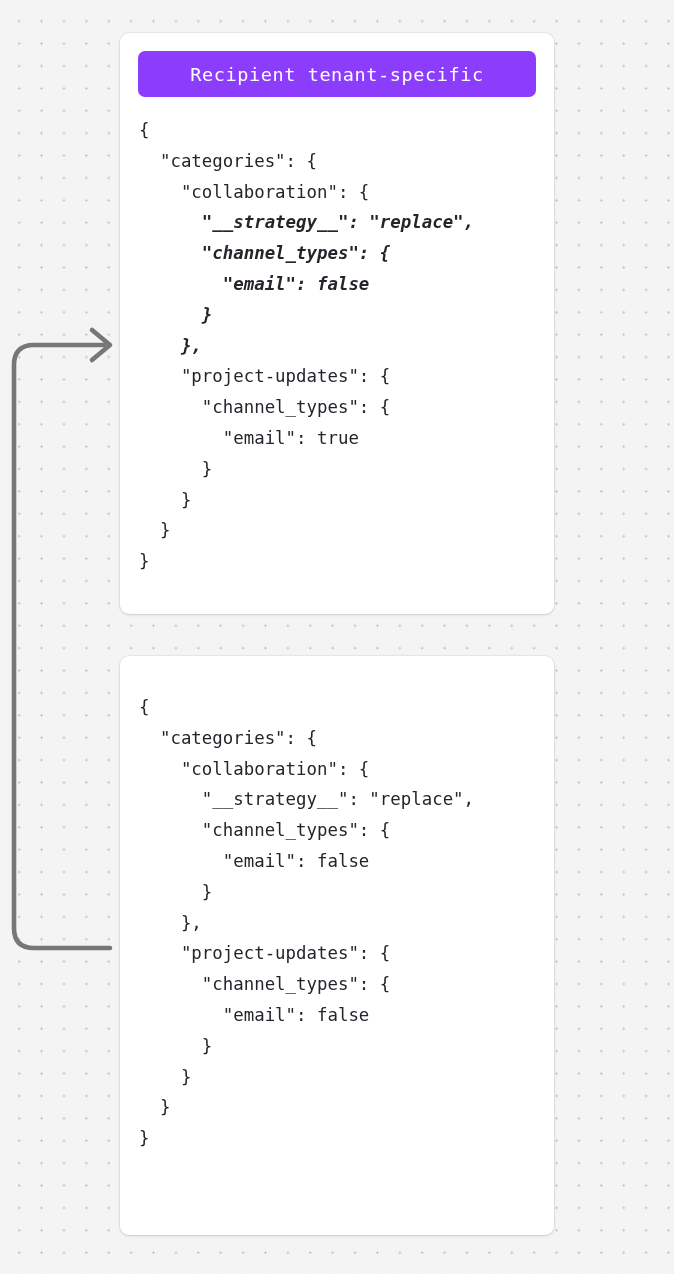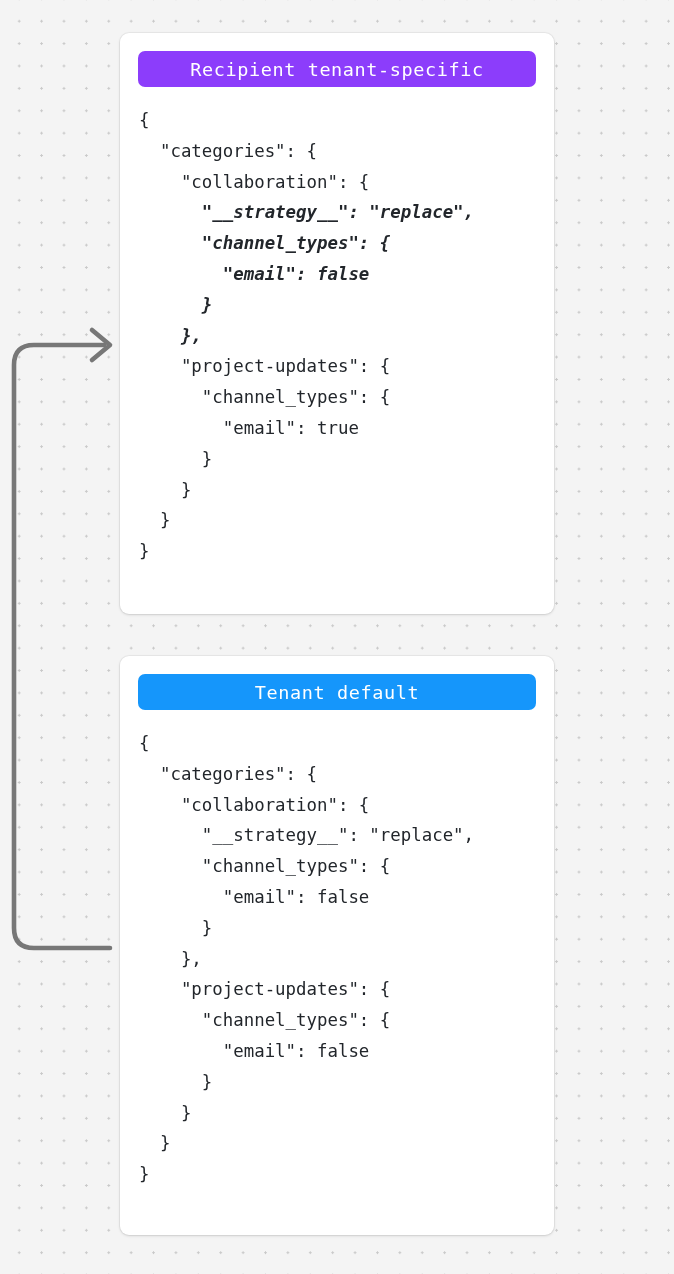--- a/index.html
+++ b/index.html
@@ -44,21 +44,21 @@
     width: 434px;
     background: #ffffff;
     border-radius: 9px;
     box-shadow: 0 1px 3px rgba(0,0,0,0.13), 0 0 0 1px rgba(0,0,0,0.045);
     padding: 18px 18px 16px 18px;
   }
   #card-recipient { top: 33px;  height: 581px; }
   #card-tenant    { top: 656px; height: 579px; }
 
   .card-header {
-    height: 36px;
+    height: 46px;
     border-radius: 7px;
     display: flex;
     align-items: center;
     justify-content: center;
     color: #ffffff;
     font-family: "DejaVu Sans Mono", "Liberation Mono", monospace;
     font-size: 18.5px;
     letter-spacing: 0.6px;
     font-weight: 400;
     white-space: nowrap;
@@ -91,17 +91,16 @@
     <path d="M 110 648 L 34 648 Q 14 648 14 628 L 14 65 Q 14 45 34 45 L 104 45" fill="none" stroke="#777777" stroke-width="4.6" stroke-linecap="round" stroke-linejoin="round"></path>
     <path d="M 92 30 L 110 45 L 92 60" fill="none" stroke="#777777" stroke-width="4.6" stroke-linecap="round" stroke-linejoin="round"></path>
   </svg>
 
   <div class="card" id="card-recipient">
     <div class="card-header purple">Recipient tenant-specific</div>
     <pre class="code-block"><span class="code-line">{</span><span class="code-line">  "categories": {</span><span class="code-line">    "collaboration": {</span><span class="code-line emph">      "__strategy__": "replace",</span><span class="code-line emph">      "channel_types": {</span><span class="code-line emph">        "email": false</span><span class="code-line emph">      }</span><span class="code-line emph">    },</span><span class="code-line">    "project-updates": {</span><span class="code-line">      "channel_types": {</span><span class="code-line">        "email": true</span><span class="code-line">      }</span><span class="code-line">    }</span><span class="code-line">  }</span><span class="code-line">}</span></pre>
   </div>
 
   <div class="card" id="card-tenant">
-    <div class="card-header blue">Tenant default</div>
     <pre class="code-block"><span class="code-line">{</span><span class="code-line">  "categories": {</span><span class="code-line">    "collaboration": {</span><span class="code-line">      "__strategy__": "replace",</span><span class="code-line">      "channel_types": {</span><span class="code-line">        "email": false</span><span class="code-line">      }</span><span class="code-line">    },</span><span class="code-line">    "project-updates": {</span><span class="code-line">      "channel_types": {</span><span class="code-line">        "email": false</span><span class="code-line">      }</span><span class="code-line">    }</span><span class="code-line">  }</span><span class="code-line">}</span></pre>
   </div>
 
 </div>
 
 </body></html>

